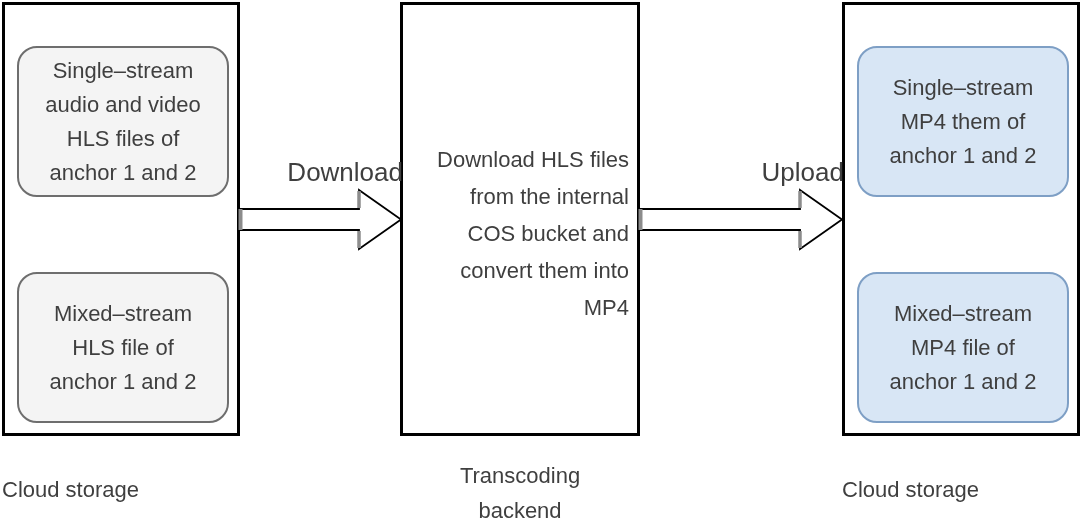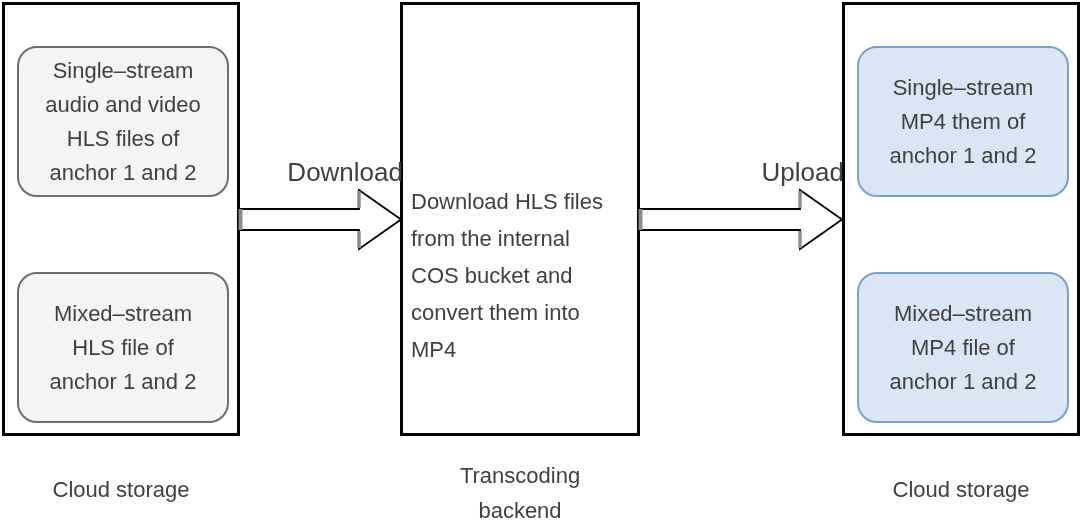--- a/index.html
+++ b/index.html
@@ -55,33 +55,31 @@
   }
   .inner-box .line { display: block; }
   .box-top    { top: 41px; }
   .box-bottom { top: 236px; margin-top: 31px; }
 
   .middle-text {
     position: absolute;
     left: 8px;
     right: 8px;
     top: 136px;
-    text-align: left;
+    text-align: right;
     font-size: 22px;
     line-height: 37px;
     color: #3f3f3f;
-    margin-top: 42px;
   }
   .middle-text .line { display: block; }
 
   .bottom-label {
     position: absolute;
     top: 477px;
     width: 238px;
-    text-align: center;
     font-size: 22px;
     color: #3f3f3f;
   }
   #left-label  { left: 2px; }
   #right-label { left: 842px; }
   #middle-label {
     left: 400px;
     width: 240px;
     top: 458px;
     text-align: center;

